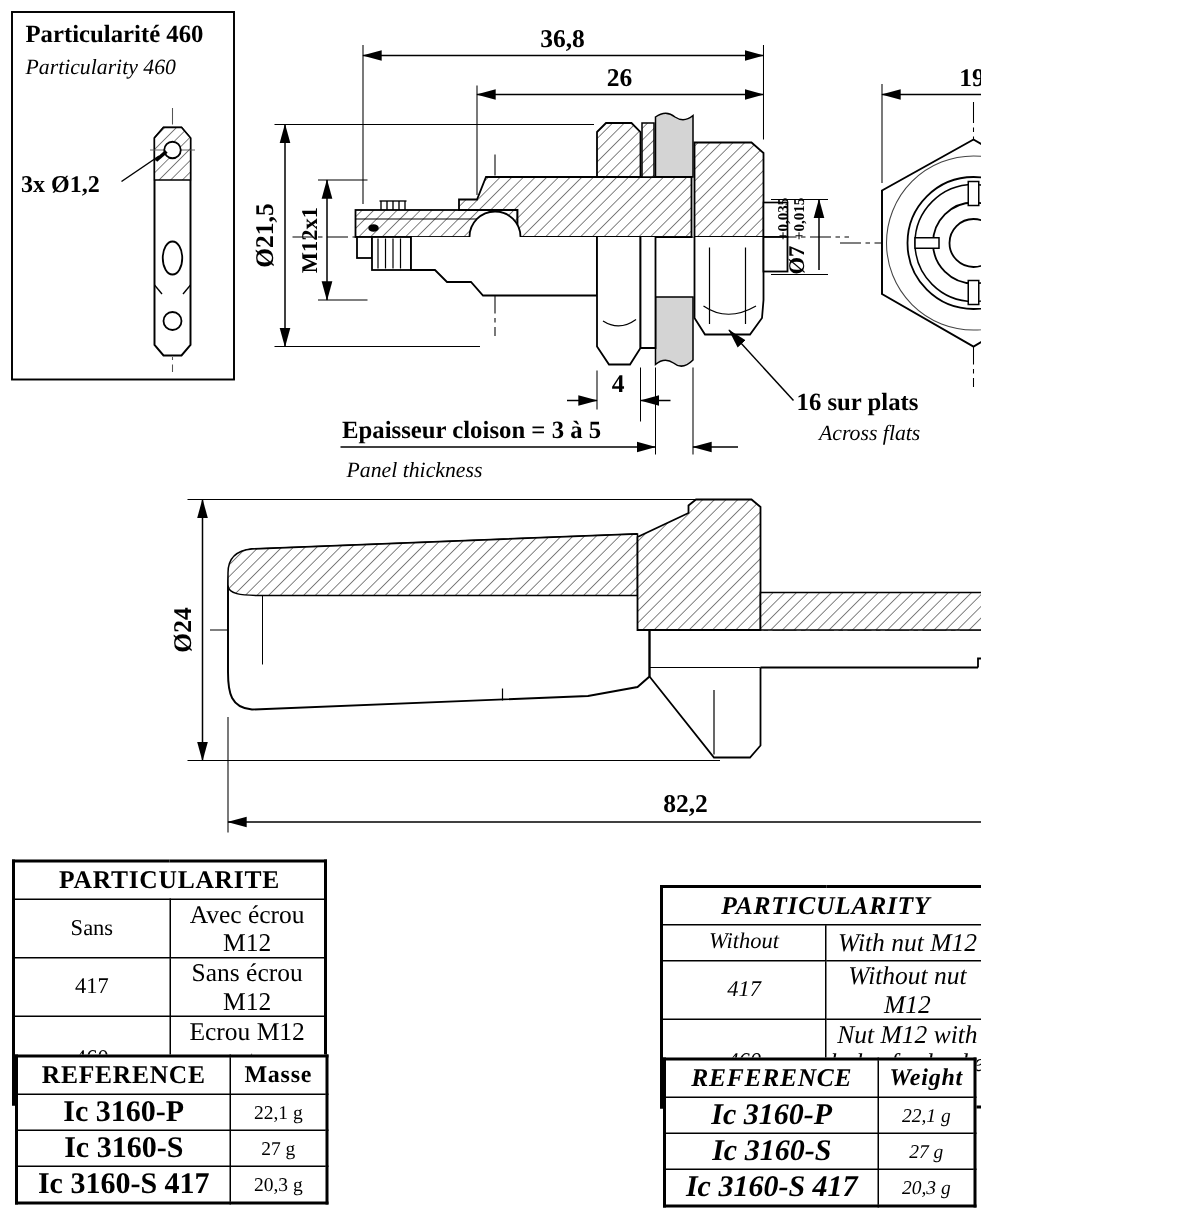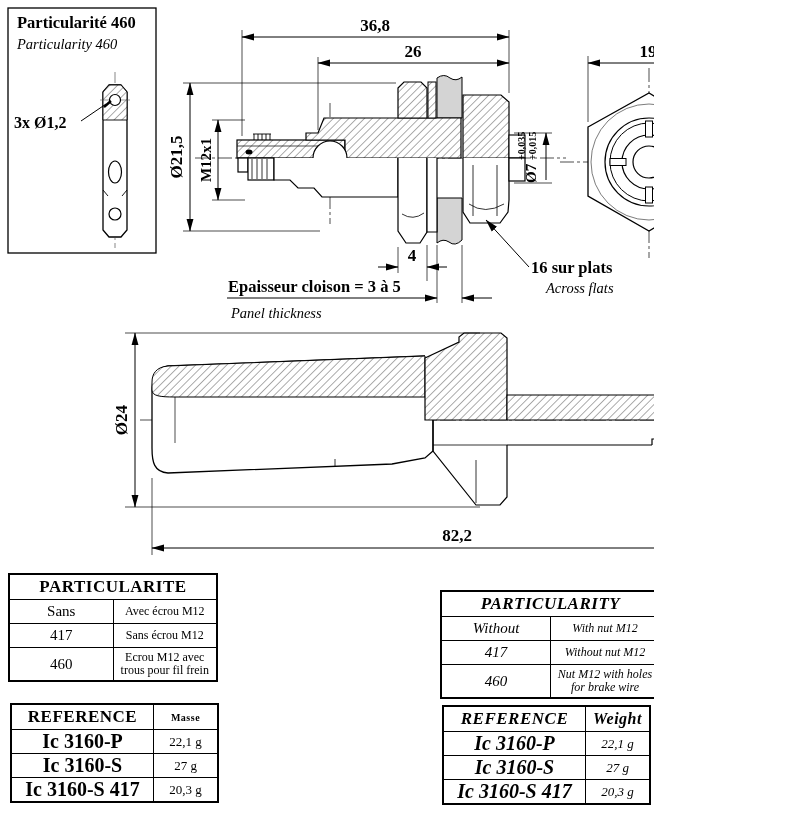--- a/index.html
+++ b/index.html
@@ -3,21 +3,21 @@
 <meta charset="utf-8">
 <style>
   html,body{margin:0;padding:0;background:#fff;}
   body{font-family:"Liberation Serif", serif; color:#000;}
   #stage{position:relative;width:654px;height:814px;background:#fff;overflow:hidden;}
   #stage svg{position:absolute;left:0;top:0;}
   table.tbl{position:absolute;border-collapse:collapse;background:#fff;border:2px solid #000;table-layout:fixed;}
   table.tbl td,table.tbl th{border:1.6px solid #000;text-align:center;vertical-align:middle;padding:0 2px;}
   table.tbl th{font-weight:bold;font-size:17px;letter-spacing:.5px;height:24px;}
   .code{font-size:15px;height:23px;}
-  .desc{font-size:12px;line-height:1.12;}
+  .desc{font-size:17px;line-height:1.12;}
   .refname{font-size:20px;font-weight:bold;height:22px;}
   .refval{font-size:13px;}
   table.en, table.en th, table.en td{font-style:italic;}
   text{font-family:"Liberation Serif", serif; fill:#000;}
   .dim{font-weight:bold;font-size:17px;}
   .dimS{font-weight:bold;font-size:15px;}
   .tol{font-weight:bold;font-size:10px;}
   .note-b{font-weight:bold;font-size:16.5px;}
   .note-i{font-style:italic;font-size:14.5px;}
 </style>
@@ -280,21 +280,21 @@
     <td class="code" style="height:32px;">460</td>
     <td class="desc">Nut M12 with holes for brake wire</td>
   </tr>
 </tbody>
     </table>
 
 <table class="tbl fr" style="left:10px;top:703px;width:209px;">
   <tbody>
         <tr>
     <th style="width:137px;">REFERENCE</th>
-    <th style="font-size:10px;">Masse</th>
+    <th style="font-size:16px;">Masse</th>
   </tr>
   <tr>
     <td class="refname">Ic 3160-P</td>
     <td class="refval">22,1 g</td>
   </tr>
   <tr>
     <td class="refname">Ic 3160-S</td>
     <td class="refval">27 g</td>
   </tr>
   <tr>

